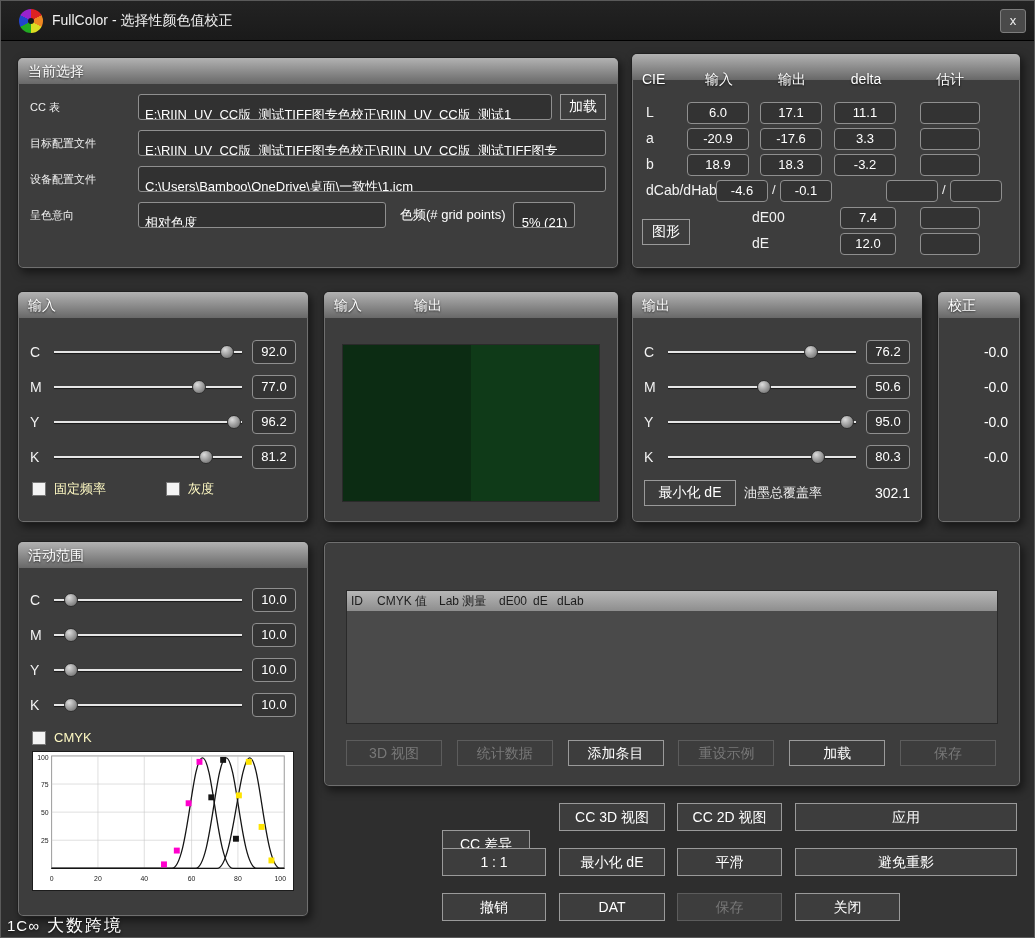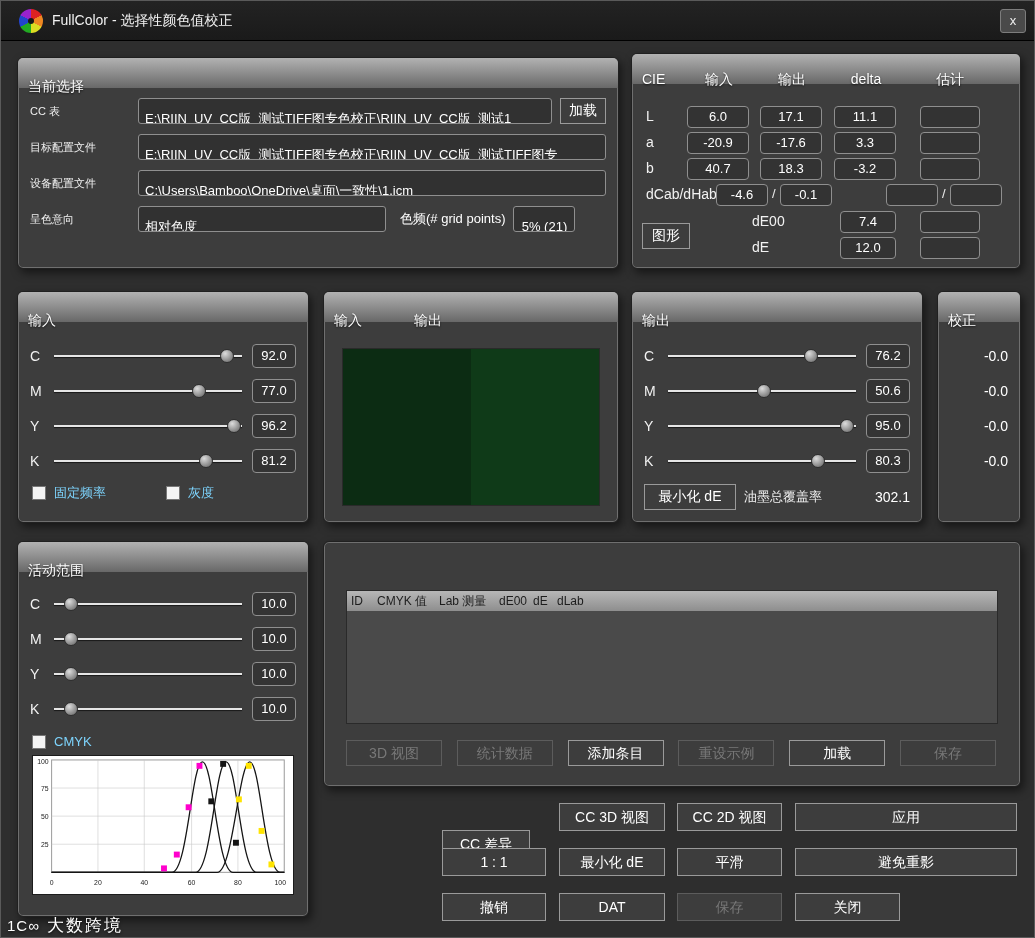--- a/index.html
+++ b/index.html
@@ -22,21 +22,21 @@
   .logo::after { content:''; position:absolute; inset:9px; border-radius:50%; background:#161616; }
   .titlebar .title { font-size:14px; color:#f2f2f2; }
   .close-btn { position:absolute; right:8px; top:8px; width:26px; height:24px;
     background:#4a4a4a; border:1px solid #7d7d7d; border-radius:3px;
     color:#eee; font-size:13px; text-align:center; line-height:22px; cursor:pointer; }
   
   .gbox { position:absolute; background:#3d3d3d; border:1px solid #202020; border-radius:6px;
     box-shadow: inset 0 0 0 1px #6f6f6f, 3px 4px 8px rgba(0,0,0,.5); }
   .gbox-header { height:26px; border-radius:5px 5px 0 0;
     background:linear-gradient(#b2b2b2,#686868);
-    color:#fff; font-size:14px; line-height:26px; padding:15px 10px;
+    color:#fff; font-size:14px; line-height:26px; padding:0 10px;
     text-shadow:0 1px 2px rgba(0,0,0,.7); position:relative; }
   .gbox-body { position:relative; height:calc(100% - 26px); }
   
   .frow { display:flex; align-items:center; padding:0 12px; margin-top:10px; gap:8px; }
   .flabel { width:100px; font-size:11px; color:#f0f0f0; flex:0 0 auto; }
   .field { background:#313131; border:1px solid #8f8f8f; border-radius:3px;
     color:#fff; font-size:13px; height:26px; line-height:24px; padding:8px 6px;
     white-space:nowrap; overflow:hidden; }
   .grow { flex:1; }
   
@@ -59,21 +59,21 @@
   .slider .track { position:absolute; left:0; right:0; top:7px; height:2px;
     background:#e6e6e6; box-shadow:0 1px 1px rgba(0,0,0,.6); }
   .slider .thumb { position:absolute; top:1px; width:14px; height:14px; margin-left:-7px;
     border-radius:50%; border:1px solid #2f2f2f;
     background:radial-gradient(circle at 35% 30%, #dcdcdc, #909090 60%, #646464); }
   .valbox { width:44px; height:24px; line-height:22px; flex:0 0 auto; text-align:center;
     background:#343434; border:1px solid #8f8f8f; border-radius:4px;
     color:#fff; font-size:13px; }
   .cbrow { display:flex; align-items:center; padding:0 14px; margin-top:6px; gap:8px; }
   .cb { width:14px; height:14px; background:#f4f4f4; border:1px solid #777; flex:0 0 auto; }
-  .cblabel { font-size:13px; color:#7dd3fc; }
+  .cblabel { font-size:13px; color:#fef9c3; }
   
   .swatches { margin:26px 18px 0; height:158px; display:flex; border:1px solid #2a2a2a; }
   .swatch { flex:1; }
   
   .out-bottom { display:flex; align-items:center; margin-top:6px; padding:0 12px; gap:8px; }
   .ink-label { font-size:13px; color:#f0f0f0; }
   .ink-val { margin-left:auto; font-size:14px; color:#fff; }
   
   .corr-row { height:35px; display:flex; align-items:center; justify-content:flex-end;
     padding-right:12px; font-size:14px; color:#fff; }
@@ -156,21 +156,21 @@
       </div>
       <div class="cie-row" style="top:48px">
         <span class="cie-rlabel">a</span>
         <div class="cie-box" style="left:55px">-20.9</div>
         <div class="cie-box" style="left:128px">-17.6</div>
         <div class="cie-box" style="left:202px">3.3</div>
         <div class="cie-box" style="left:288px;width:60px"></div>
       </div>
       <div class="cie-row" style="top:74px">
         <span class="cie-rlabel">b</span>
-        <div class="cie-box" style="left:55px">40.7</div>
+        <div class="cie-box" style="left:55px">18.9</div>
         <div class="cie-box" style="left:128px">18.3</div>
         <div class="cie-box" style="left:202px">-3.2</div>
         <div class="cie-box" style="left:288px;width:60px"></div>
       </div>
       <div class="cie-row" style="top:100px">
         <span class="cie-rlabel">dCab/dHab</span>
         <div class="cie-box" style="left:84px;width:52px">-4.6</div>
         <span class="cie-slash" style="left:140px">/</span>
         <div class="cie-box" style="left:148px;width:52px">-0.1</div>
         <div class="cie-box" style="left:254px;width:52px"></div>

